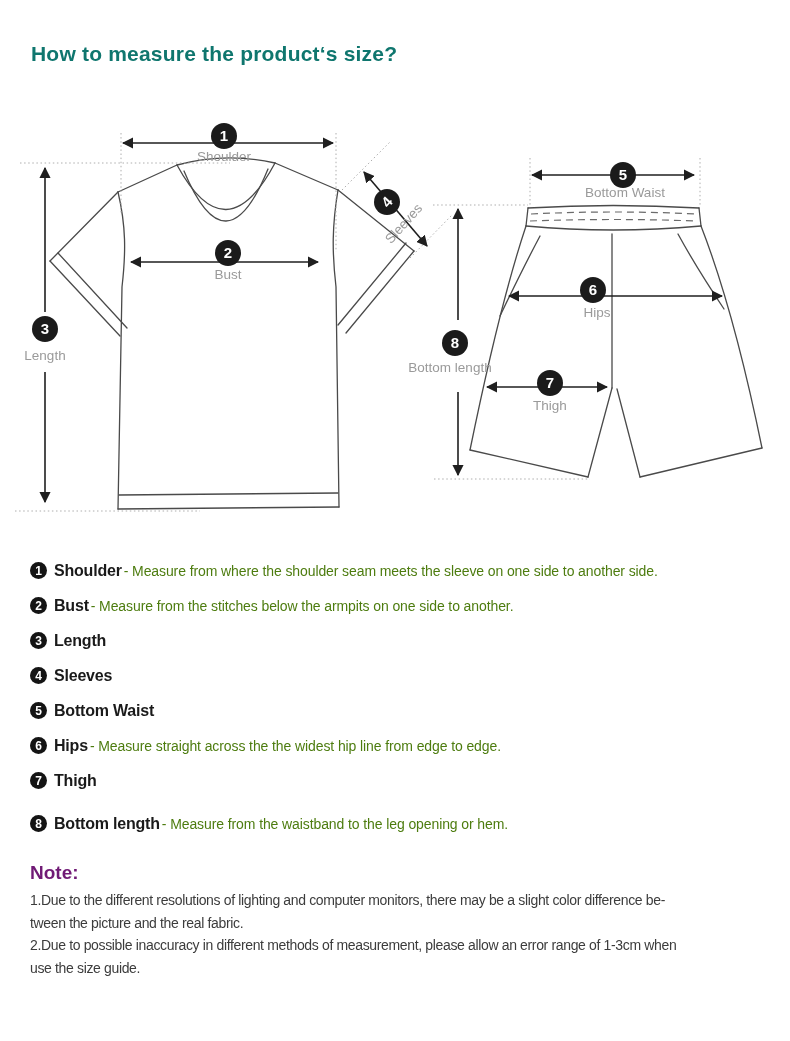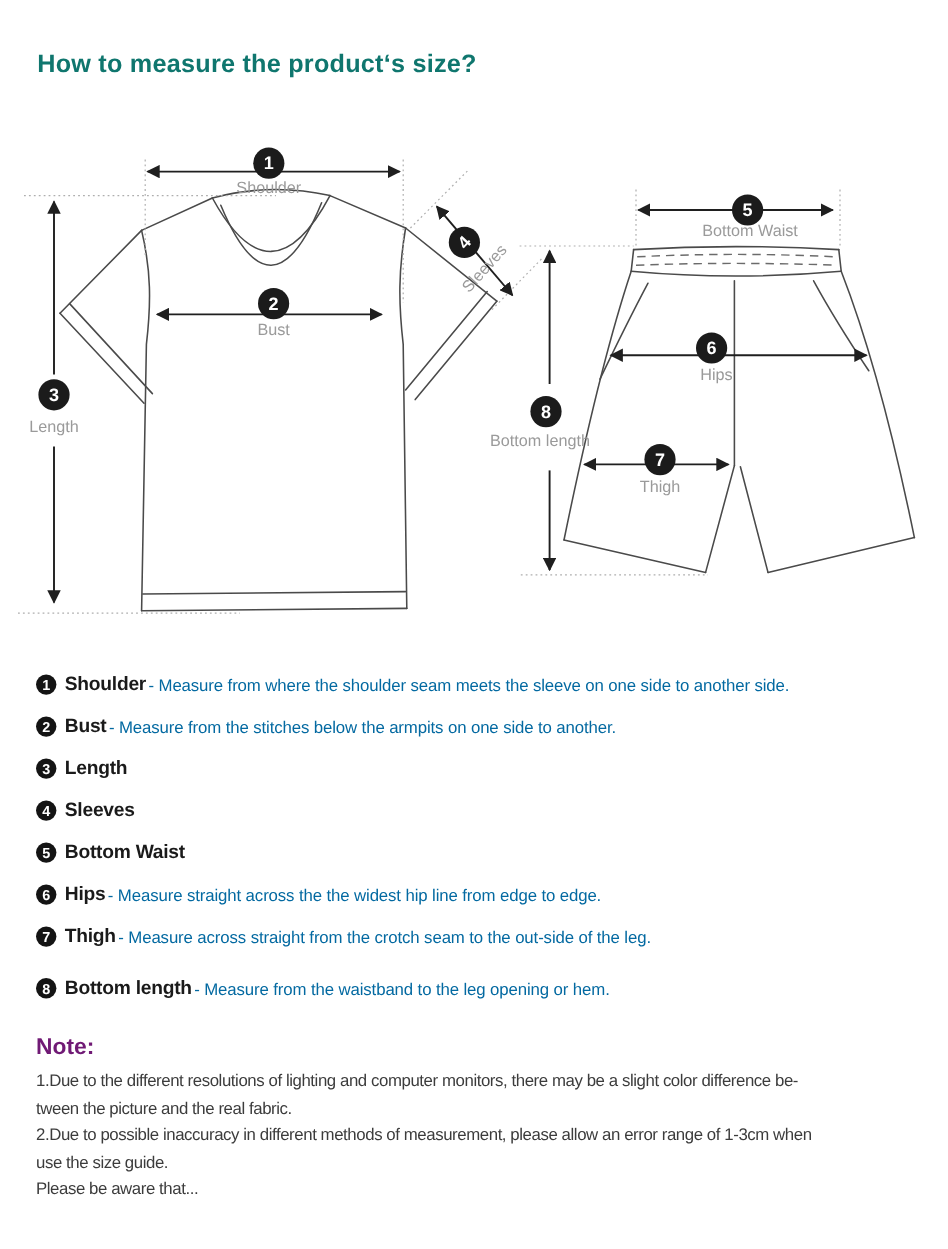--- a/index.html
+++ b/index.html
@@ -23,21 +23,21 @@
   
   .m-list{position:absolute;left:30px;top:553px;width:735px;}
   .m-row{display:flex;align-items:center;height:35px;white-space:nowrap;}
   .m-row.last{margin-top:8px;}
   .m-badge{
     flex:0 0 auto;width:17px;height:17px;border-radius:50%;background:#141414;
     color:#fff;font-size:12px;font-weight:700;display:flex;align-items:center;justify-content:center;
     margin-right:7px;line-height:1;
   }
   .m-name{font-size:16px;font-weight:700;color:#1a1a1a;letter-spacing:-.2px;}
-  .m-desc{font-size:14px;color:#0369a1;margin-left:2px;letter-spacing:-.1px;}
+  .m-desc{font-size:14px;color:#4d7c0f;margin-left:2px;letter-spacing:-.1px;}
   
   .note{position:absolute;left:30px;top:862px;width:745px;}
   .note-heading{font-size:19px;font-weight:700;color:#701a75;margin-bottom:5px;}
   .note-line{
     font-size:14px;color:#3c3c3c;line-height:22.5px;
     letter-spacing:-.35px;white-space:nowrap;
   }
 </style>
 </head>
 <body>
@@ -186,29 +186,27 @@
     <span class="m-name">Bottom Waist</span>
   </div>
   <div class="m-row">
     <span class="m-badge">6</span>
     <span class="m-name">Hips</span>
     <span class="m-desc">- Measure straight across the the widest hip line from edge to edge.</span>
   </div>
   <div class="m-row">
     <span class="m-badge">7</span>
     <span class="m-name">Thigh</span>
-    <span class="m-desc">- Measure across straight from the crotch seam to the out-side of the leg.</span>
   </div>
   <div class="m-row last">
     <span class="m-badge">8</span>
     <span class="m-name">Bottom length</span>
     <span class="m-desc">- Measure from the waistband to the leg opening or hem.</span>
   </div>
 </div>
 
 <div class="note">
   <div class="note-heading">Note:</div>
   <div class="note-line">1.Due to the different resolutions of lighting and computer monitors, there may be a slight color difference be-</div>
   <div class="note-line">tween the picture and the real fabric.</div>
   <div class="note-line">2.Due to possible inaccuracy in different methods of measurement, please allow an error range of 1-3cm when</div>
   <div class="note-line">use the size guide.</div>
-  <div class="note-line">Please be aware that...</div>
 </div>
 
 </body></html>

